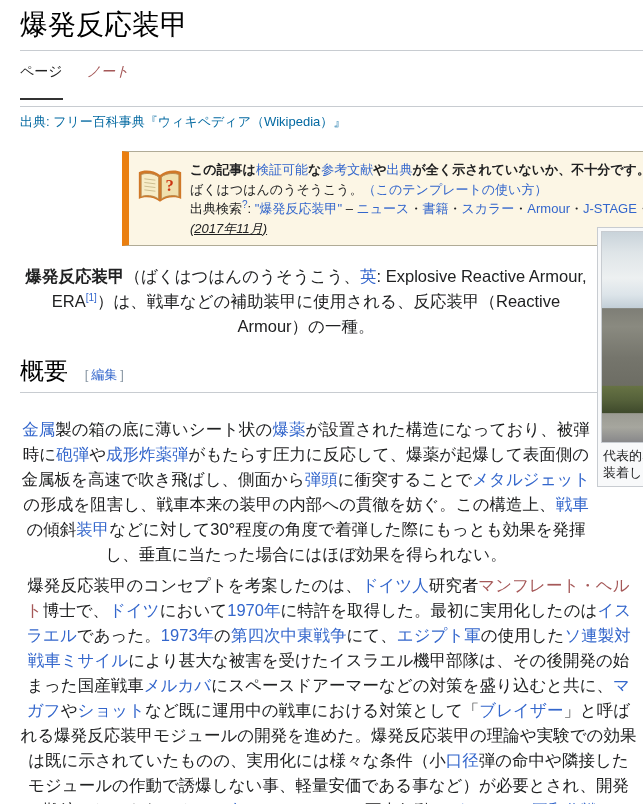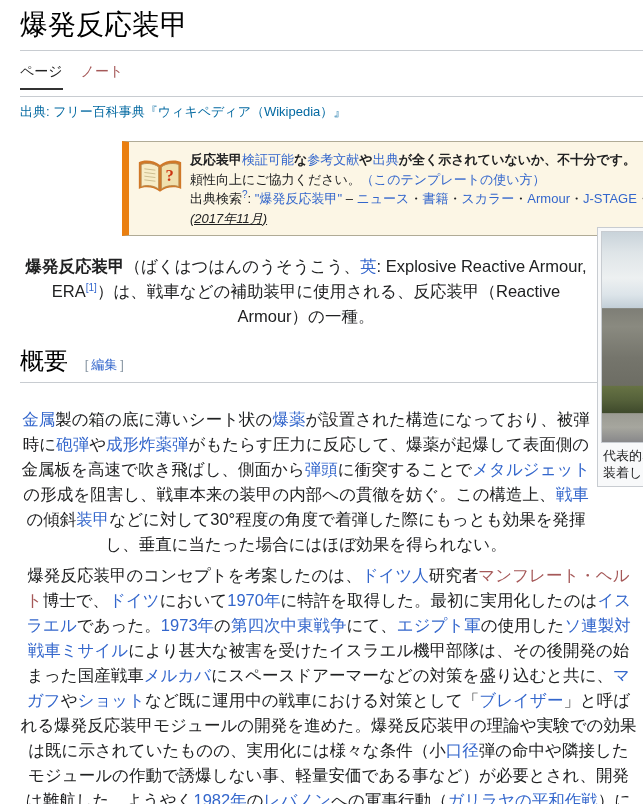--- a/index.html
+++ b/index.html
@@ -21,23 +21,23 @@
   }
   .page{position:relative;padding-left:20px;width:623px;height:100%;}
   h1{
     font-size:28px;font-weight:normal;color:#000;margin:6px 0 0;
     padding-bottom:6px;border-bottom:1px solid var(--rule);
   }
   .tabbar{
     margin-top:12px;border-bottom:1px solid var(--rule);padding-bottom:6px;
     font-size:14px;
   }
-  .tab{display:inline-block;padding-bottom:7px;cursor:pointer;}
+  .tab{display:inline-block;padding-bottom:17px;cursor:pointer;}
   .tab.active{color:#222;border-bottom:2px solid #333;}
-  .tab.note{color:var(--red-link);margin-left:14px;}
+  .tab.note{color:var(--red-link);margin-left:20px;font-style:italic;}
   .tagline{font-size:13px;margin-top:6px;color:#0369a1;}
   .notice{
     position:relative;margin:20px 0 0 102px;width:720px;
     background:var(--notice-bg);
     border:1px solid var(--notice-border);
     border-left:7px solid var(--notice-accent);
     padding:8px 10px 7px 61px;
     font-size:13px;line-height:19.5px;
   }
   .book-icon{position:absolute;left:8px;top:16px;}
@@ -99,22 +99,22 @@
         <path d="M26.5 9 C32 4.5 41.5 4.5 45.5 6.5 L45.5 30.5 C41.5 28.5 32 28.5 26.5 33 Z" fill="#f0e0ae" stroke="#b98a4e" stroke-width="1"></path>
         <g stroke="#c9b98a" stroke-width="1">
           <line x1="8" y1="11" x2="20" y2="12.5"></line>
           <line x1="8" y1="15" x2="20" y2="16.5"></line>
           <line x1="8" y1="19" x2="20" y2="20.5"></line>
           <line x1="8" y1="23" x2="20" y2="24.5"></line>
         </g>
         <text x="31" y="24" fill="#cc3311" font-size="18" font-weight="bold" font-family="'Liberation Serif',serif">?</text>
       </svg>
     </span>
-    <div class="n-line n1"><span class="bold">反応装甲</span><span class="boldlink">検証可能</span><span class="bold">な</span><span class="boldlink">参考文献</span><span class="bold">や</span><span class="boldlink">出典</span><span class="bold">が全く示されていないか、不十分です。</span></div>
-    <div class="n-line"><span>頼性向上にご協力ください。</span><span class="link">（このテンプレートの使い方）</span></div>
+    <div class="n-line n1"><span class="bold">この記事は</span><span class="boldlink">検証可能</span><span class="bold">な</span><span class="boldlink">参考文献</span><span class="bold">や</span><span class="boldlink">出典</span><span class="bold">が全く示されていないか、不十分です。</span></div>
+    <div class="n-line"><span>ばくはつはんのうそうこう。</span><span class="link">（このテンプレートの使い方）</span></div>
     <div class="n-line"><span>出典検索</span><sup class="sup link">?</sup><span>: </span><span class="link">"爆発反応装甲"</span><span> – </span><span class="link">ニュース</span><span>・</span><span class="link">書籍</span><span>・</span><span class="link">スカラー</span><span>・</span><span class="link">Armour</span><span>・</span><span class="link">J-STAGE</span><span>・</span><span class="link">NDL</span></div>
     <div class="n-line date"><span class="italic">(2017年11月)</span></div>
   </div>
 
   <p class="bodytext lead"><span class="bold">爆発反応装甲</span><span>（ばくはつはんのうそうこう、</span><span class="link">英</span><span>: Explosive Reactive Armour, ERA</span><sup class="sup link">[1]</sup><span>）は、戦車などの補助装甲に使用される、反応装甲（Reactive Armour）の一種。</span></p>
 
   <h2>
     <span>概要</span>
     <span class="editsection"><span class="bracket">[</span><a>編集</a><span class="bracket">]</span></span>
   </h2>

